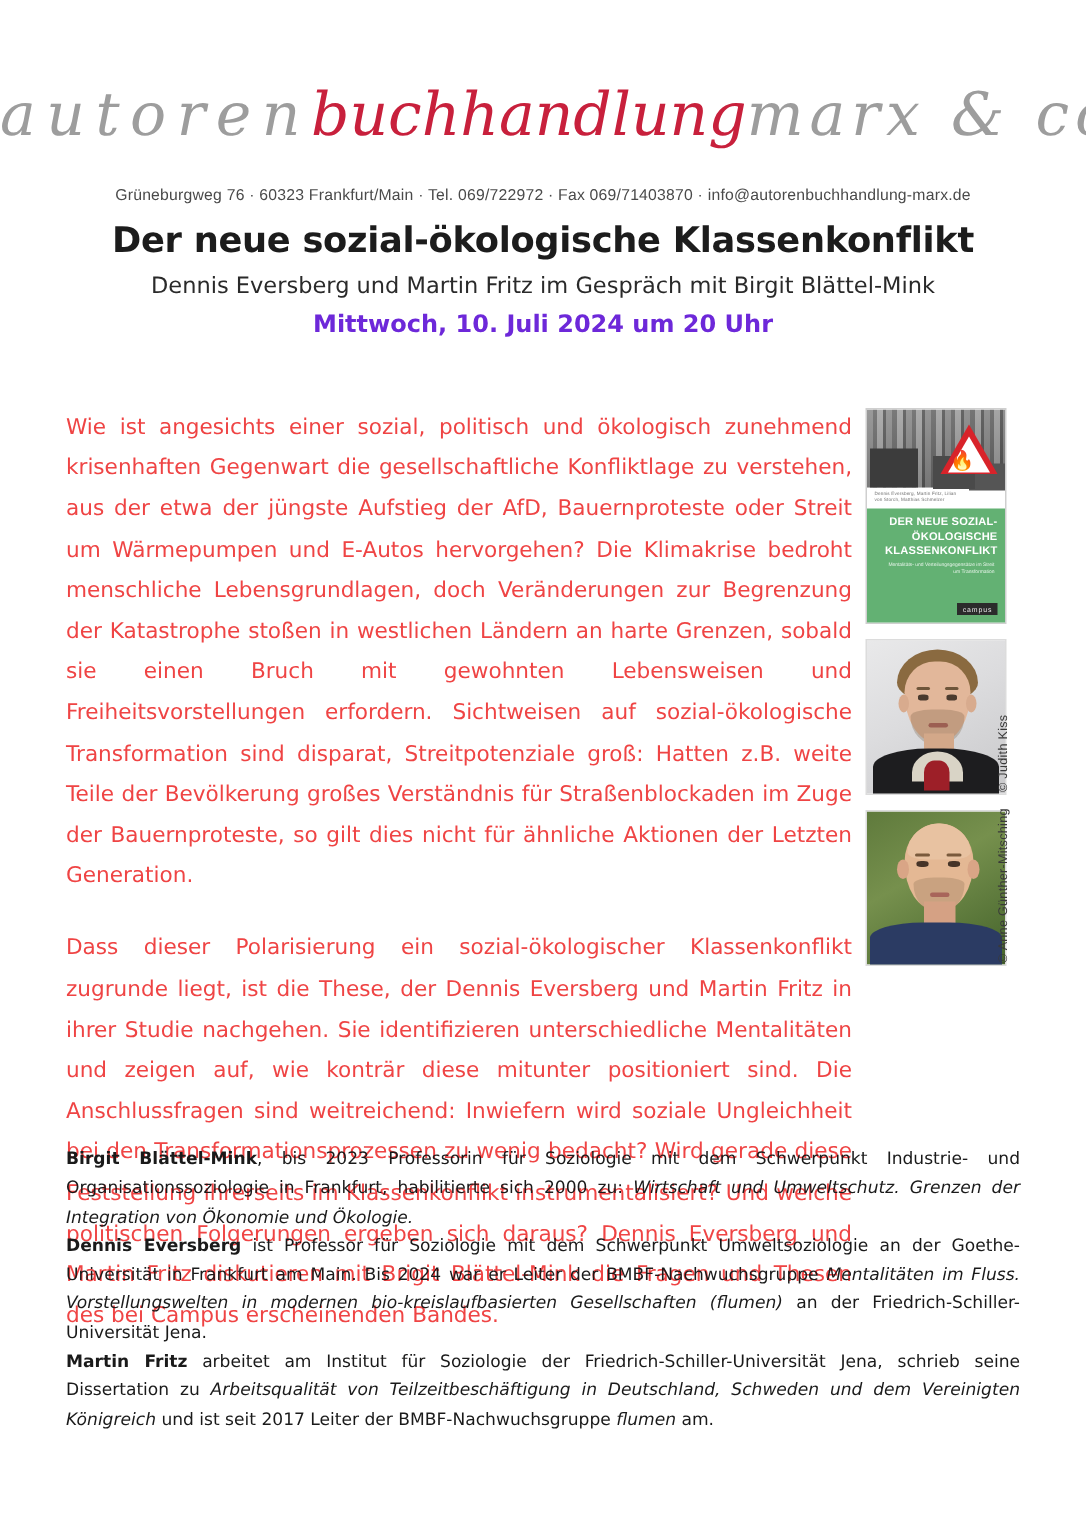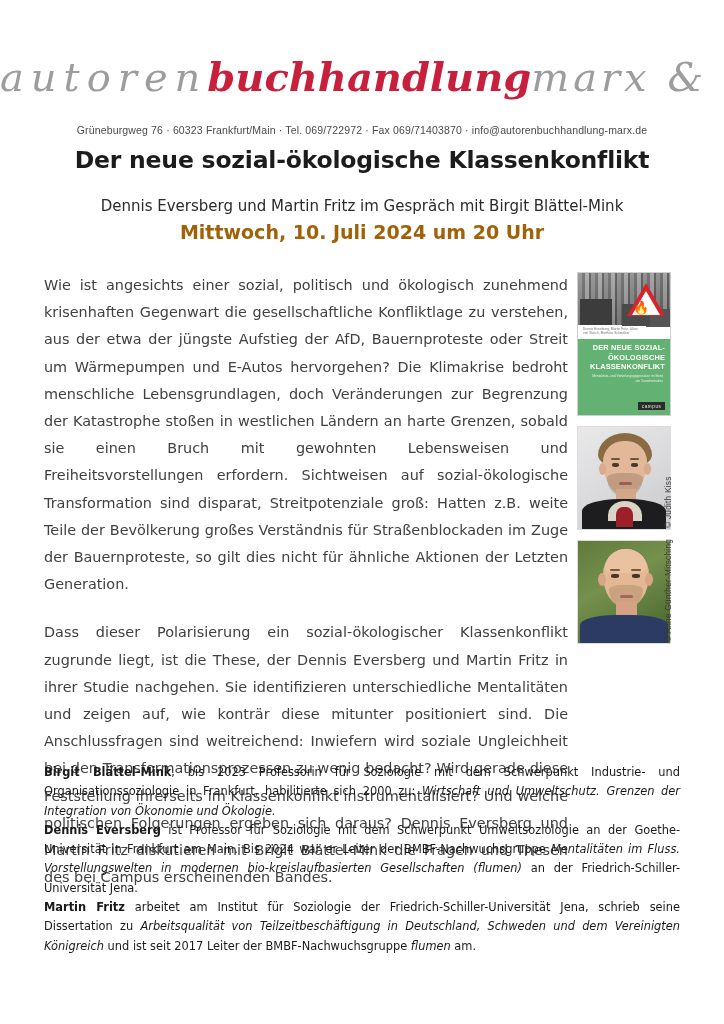--- a/index.html
+++ b/index.html
@@ -40,21 +40,21 @@
     white-space: nowrap;
     letter-spacing: 0px;
   }
   .logo-autoren {
     color: #9d9d9d;
     letter-spacing: 7px;
     font-weight: 400;
   }
   .logo-buch {
     color: #c8203c;
-    font-weight: 700;
+    font-weight: 400;
     letter-spacing: 0px;
   }
   .logo-marx {
     color: #9d9d9d;
     letter-spacing: 4px;
     font-weight: 400;
   }
   .contact-line {
     margin-top: 22px;
     font-family: "Liberation Sans", sans-serif;
@@ -78,46 +78,46 @@
     font-size: 23.5px;
     line-height: 30px;
     color: #1c1c1c;
     letter-spacing: -0.2px;
   }
   .event-subtitle {
     font-family: "DejaVu Sans", sans-serif;
     font-size: 15px;
     line-height: 24px;
     color: #2a2a2a;
-    margin-top: 19px;
+    margin-top: 3px;
   }
   .event-date {
     font-family: "DejaVu Sans", sans-serif;
     font-weight: bold;
-    font-size: 19px;
+    font-size: 16px;
     line-height: 24px;
-    color: #a16207;
+    color: #6d28d9;
     margin-top: 2px;
   }
 
   
   .bodytext {
     position: absolute;
     left: 44px;
     top: 272px;
     width: 524px;
   }
   .bodytext p {
     margin: 0 0 21px 0;
     font-family: "DejaVu Sans", sans-serif;
     font-size: 14.4px;
     line-height: 27.2px;
     text-align: justify;
     text-justify: inter-word;
-    color: #404040;
+    color: #ef4444;
     hyphens: none;
   }
   .bodytext p:last-child { margin-bottom: 0; }
 
   
   .rail {
     position: absolute;
     left: 577px;
     top: 272px;
     width: 110px;

